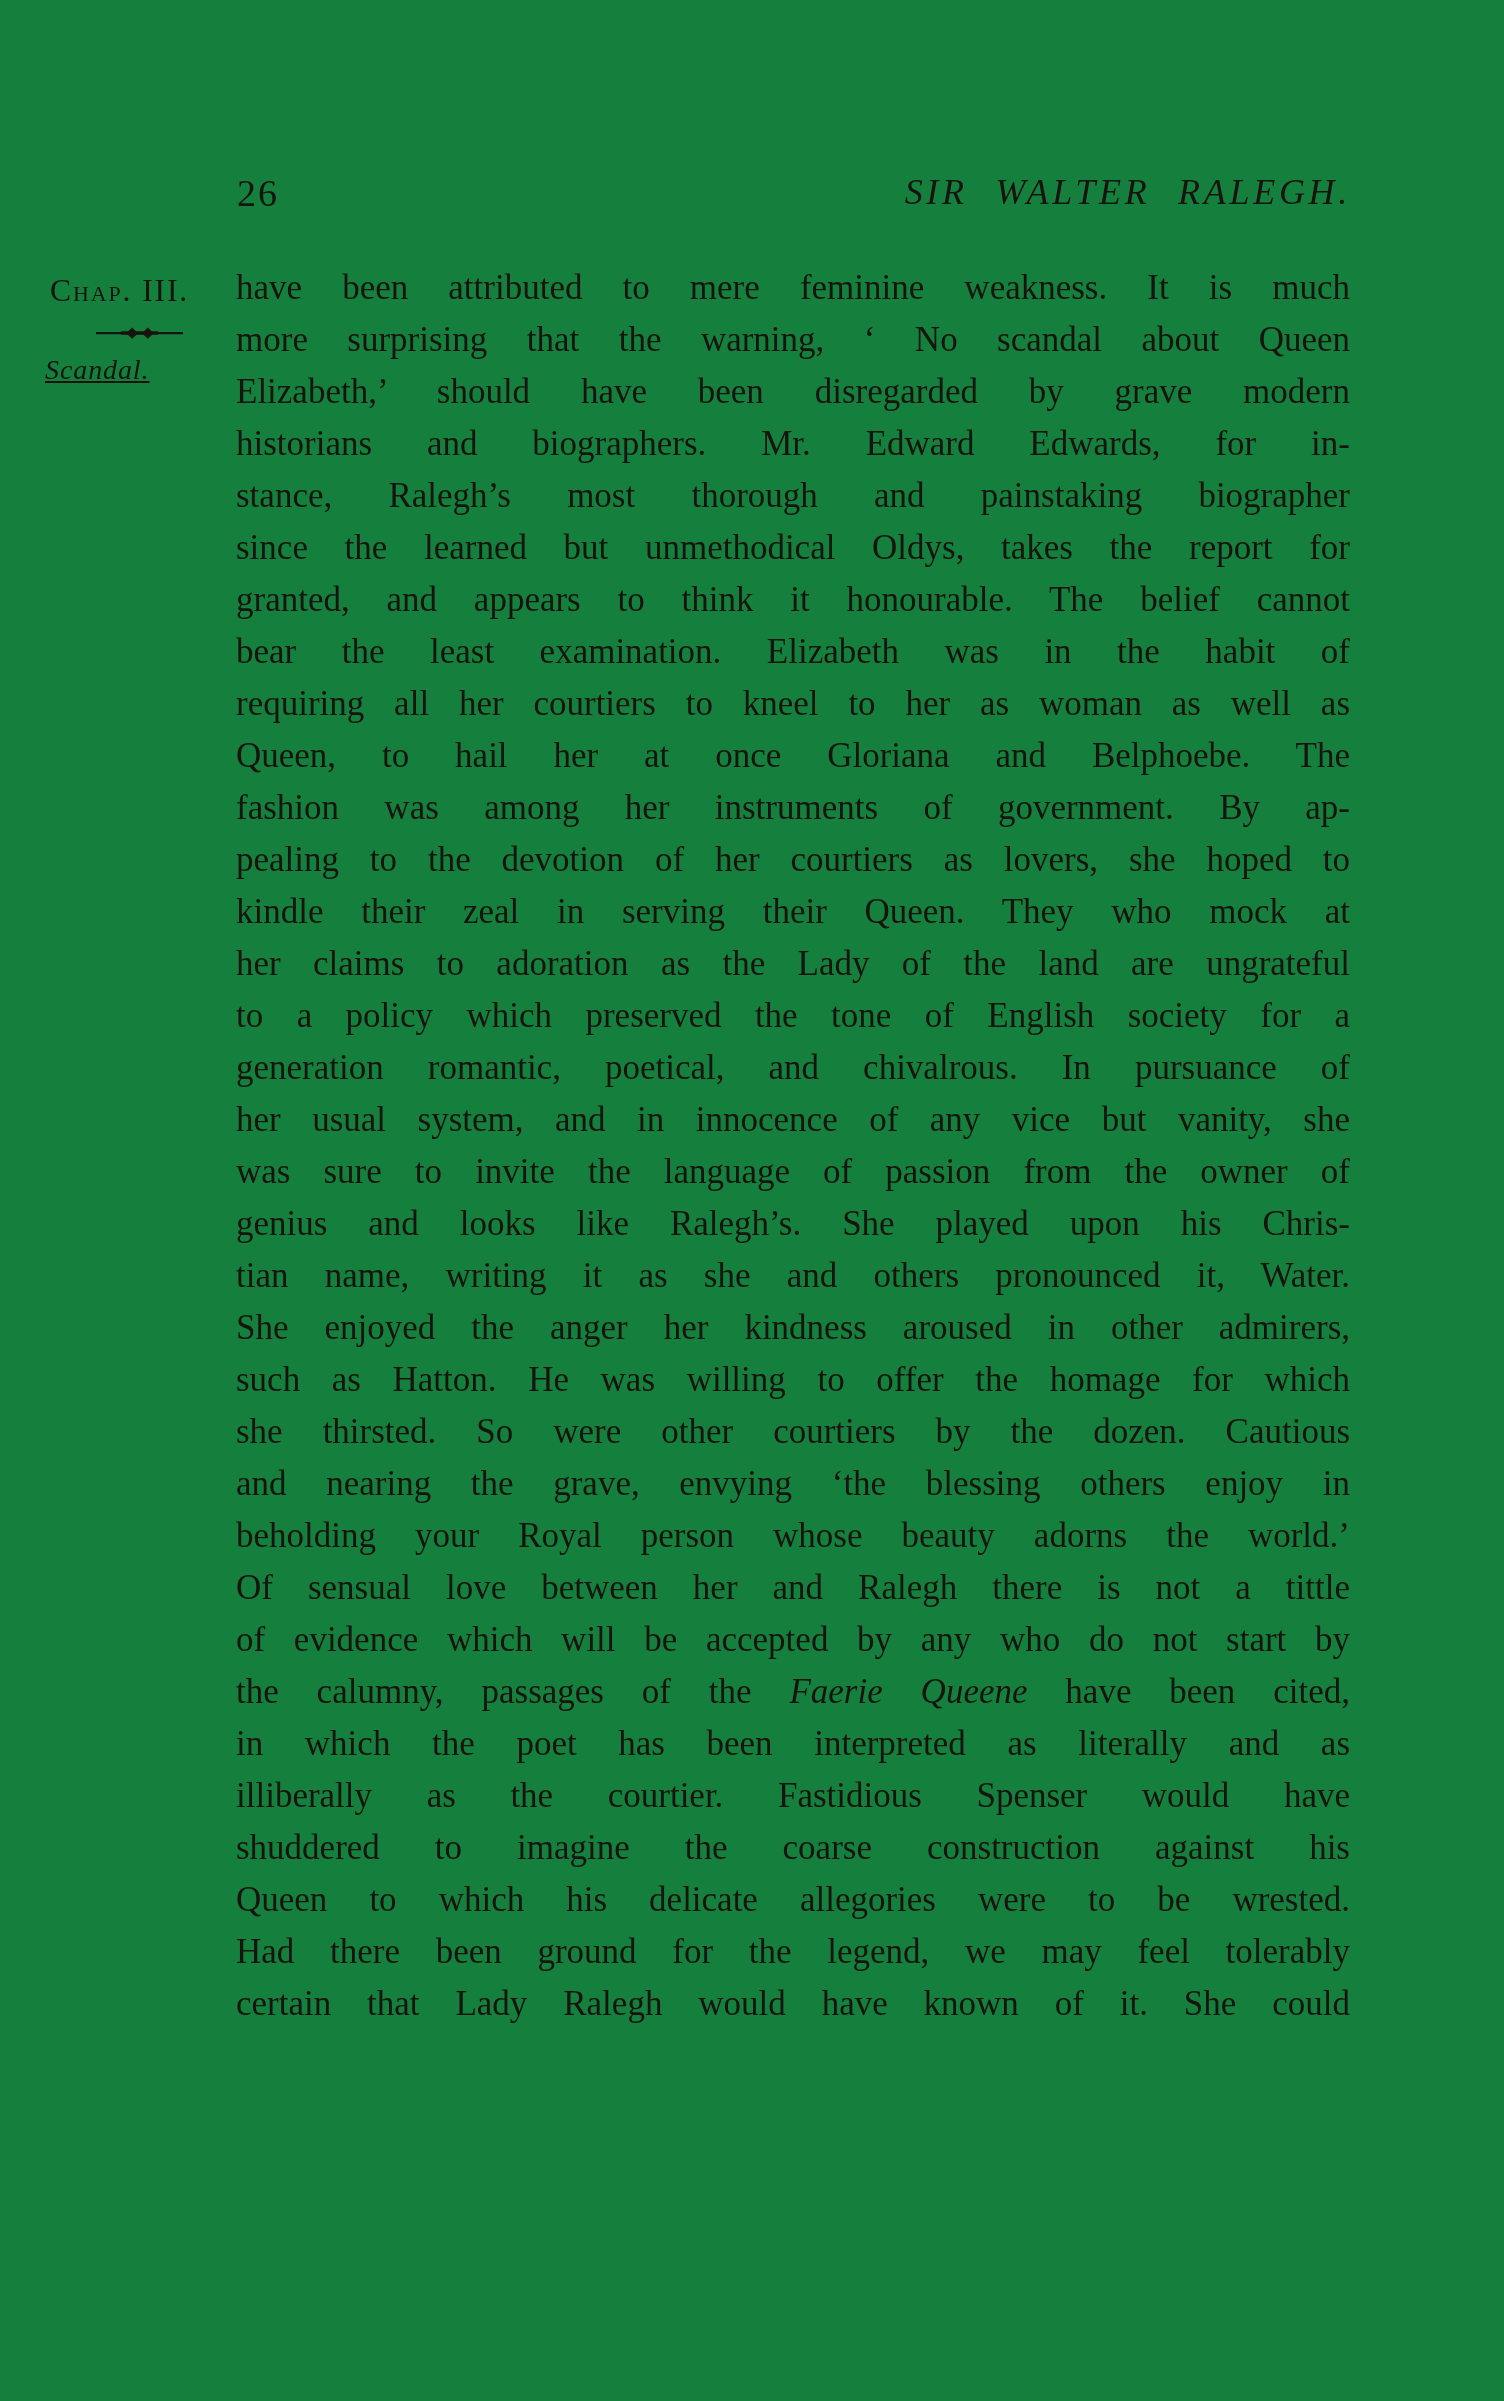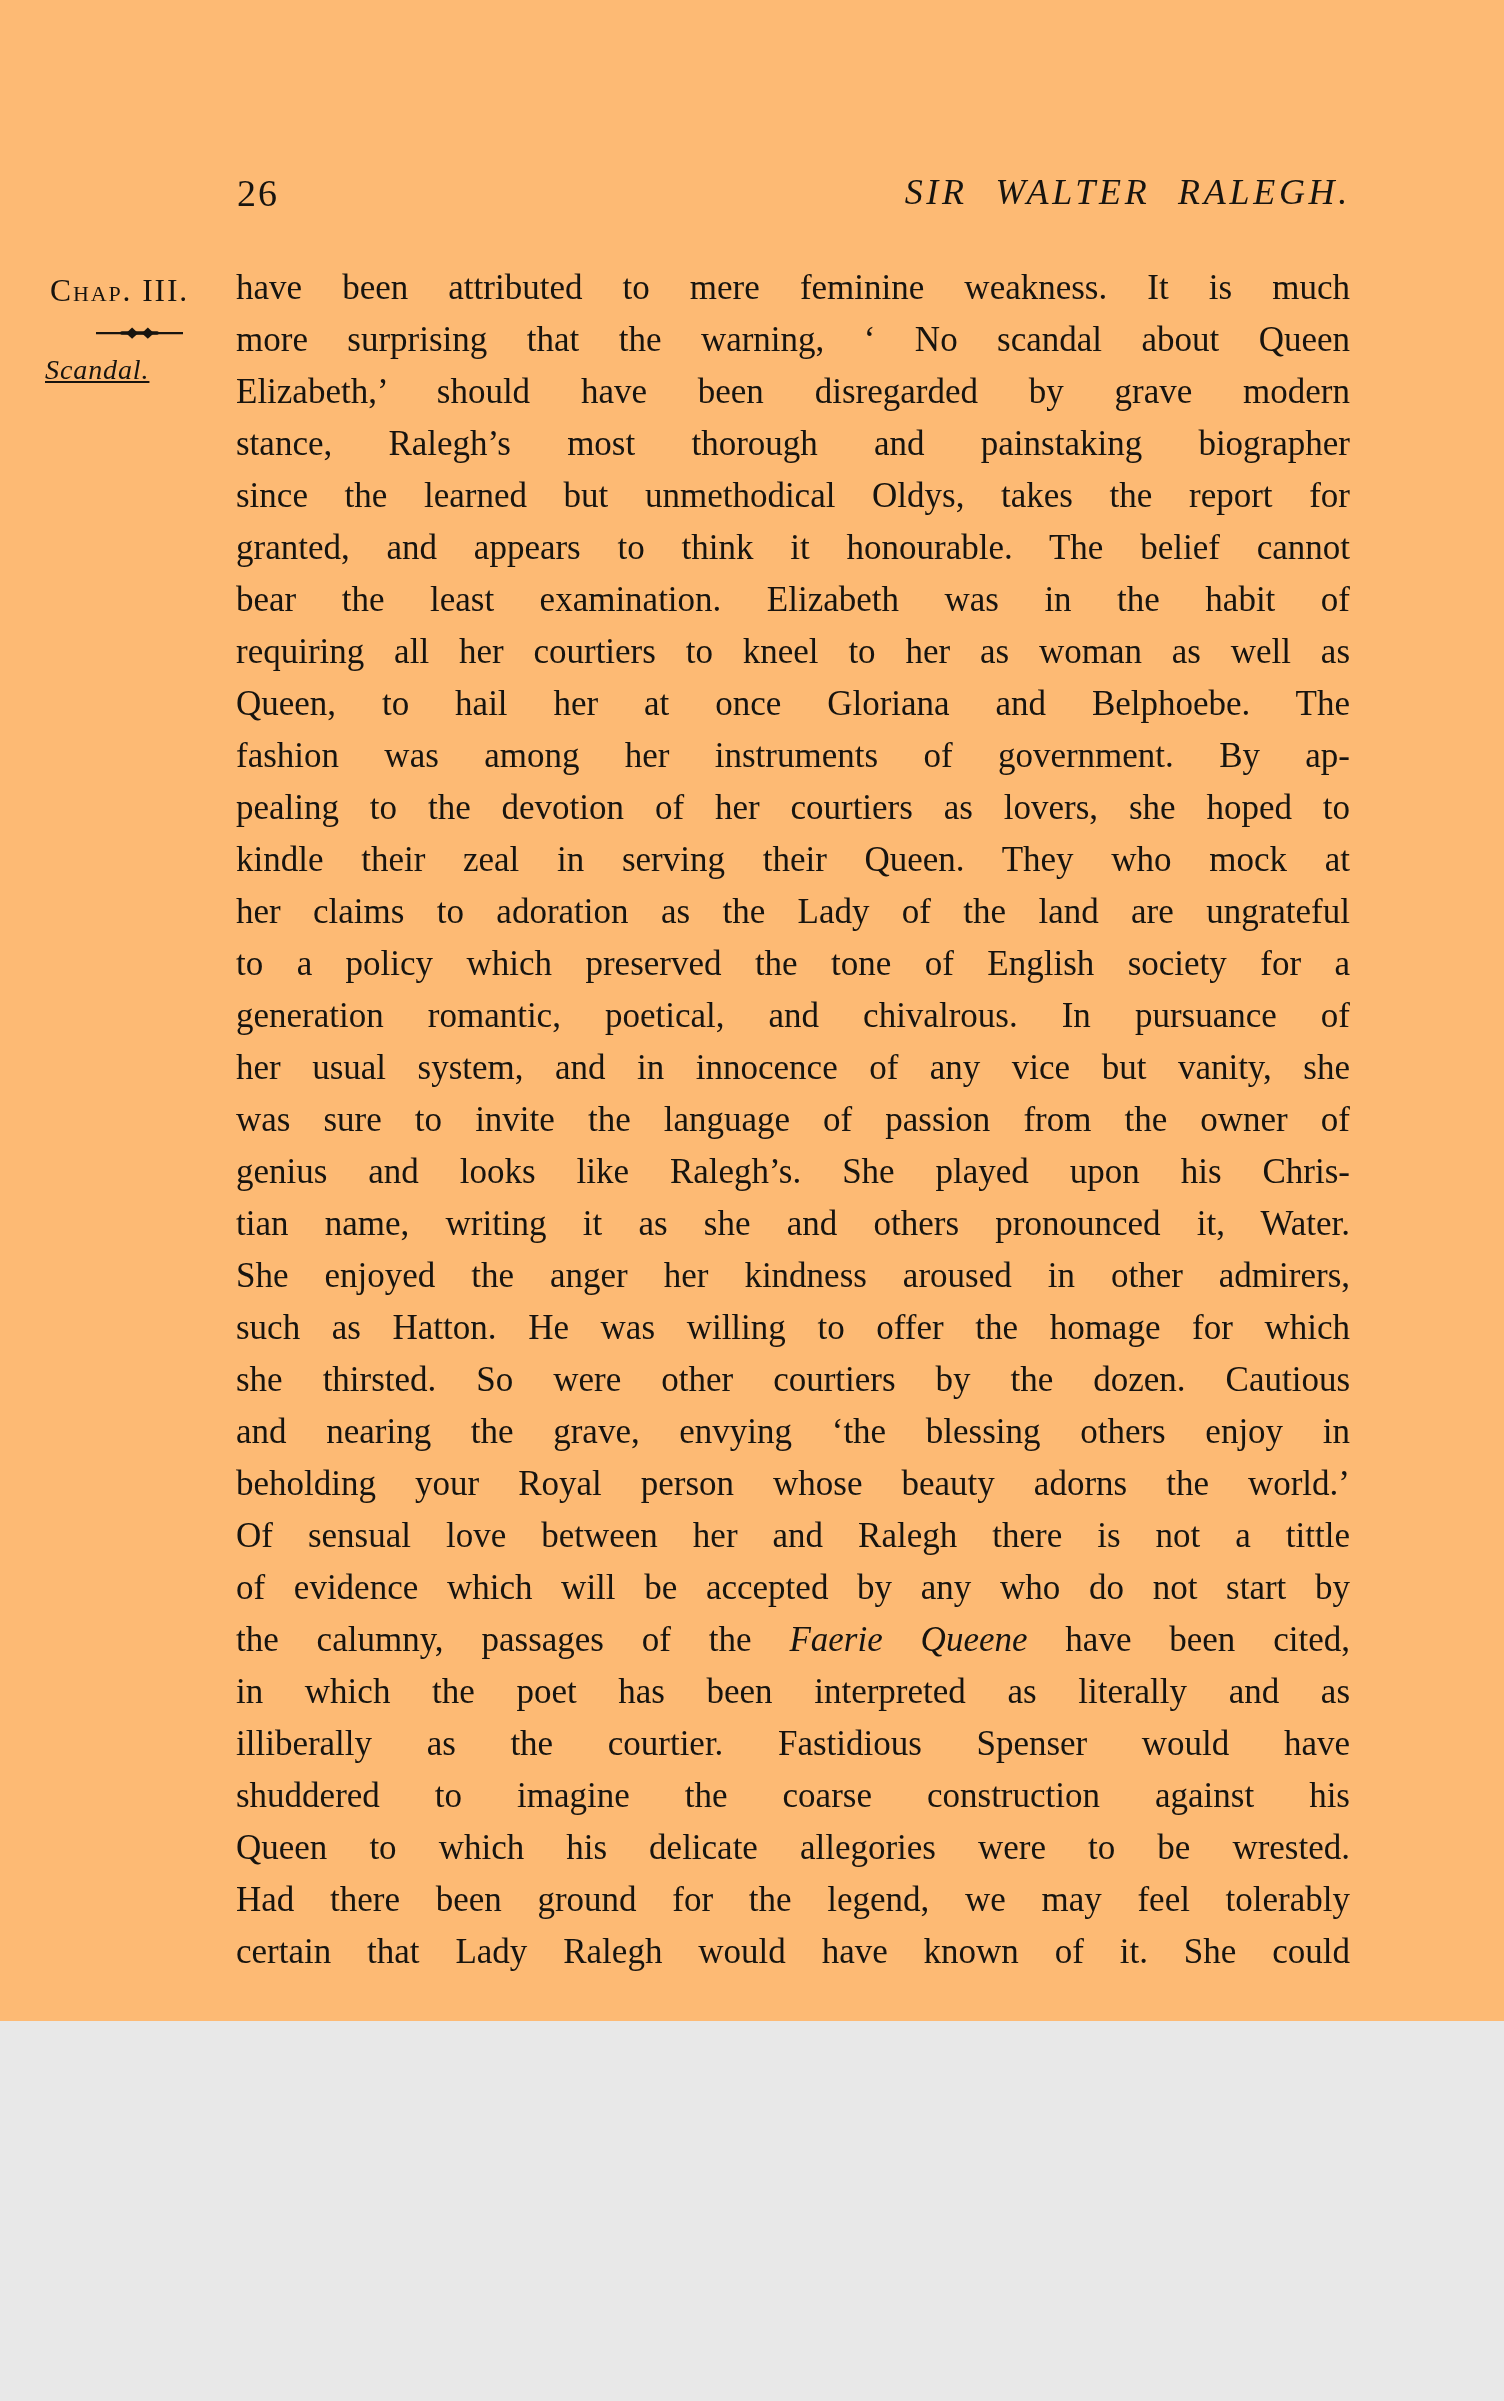--- a/index.html
+++ b/index.html
@@ -1,20 +1,20 @@
 <!DOCTYPE html>
 <html style="font-size:15px"><head>
 <meta charset="utf-8">
 <style>
   html, body { margin: 0; padding: 0; background: #e8e8e8; }
   .page {
     position: relative;
     width: 1505px;
-    height: 2021px;
-    background: #fdba74;
+    height: 2401px;
+    background: #15803d;
     font-family: "Liberation Serif", serif;
     color: #17140f;
     overflow: hidden;
   }
   .page-number {
     position: absolute;
     left: 237px;
     top: 171px;
     font-size: 38px;
     letter-spacing: 1.9px;
@@ -89,20 +89,21 @@
       <polygon points="56,1.5 62.5,7.6 56,13.7 49.5,7.6" fill="#17140f"></polygon>
     </svg>
   </div>
 
   <div class="sidenote">Scandal.</div>
 
   <main class="text-block">
       <div class="line">have been attributed to mere feminine weakness.  It is much</div>
       <div class="line">more surprising that the warning, ‘ No scandal about Queen</div>
       <div class="line">Elizabeth,’ should have been disregarded by grave modern</div>
+      <div class="line">historians and biographers.  Mr. Edward Edwards, for in-</div>
       <div class="line">stance, Ralegh’s most thorough and painstaking biographer</div>
       <div class="line">since the learned but unmethodical Oldys, takes the report for</div>
       <div class="line">granted, and appears to think it honourable.  The belief cannot</div>
       <div class="line">bear the least examination.  Elizabeth was in the habit of</div>
       <div class="line">requiring all her courtiers to kneel to her as woman as well as</div>
       <div class="line">Queen, to hail her at once Gloriana and Belphoebe.  The</div>
       <div class="line">fashion was among her instruments of government.  By ap-</div>
       <div class="line">pealing to the devotion of her courtiers as lovers, she hoped to</div>
       <div class="line">kindle their zeal in serving their Queen.  They who mock at</div>
       <div class="line">her claims to adoration as the Lady of the land are ungrateful</div>

